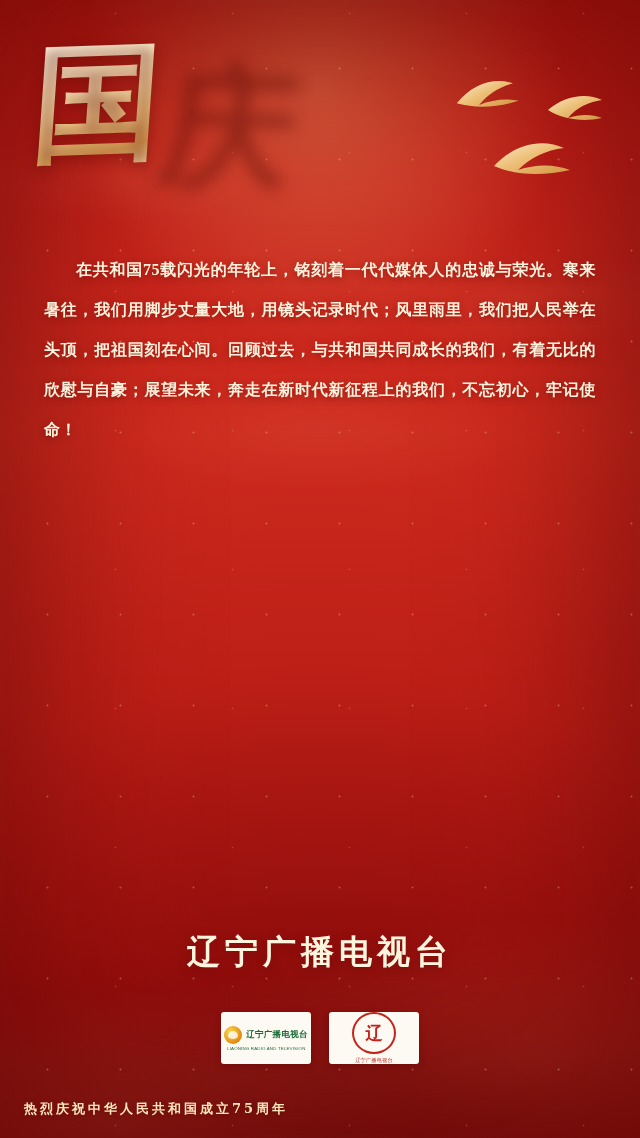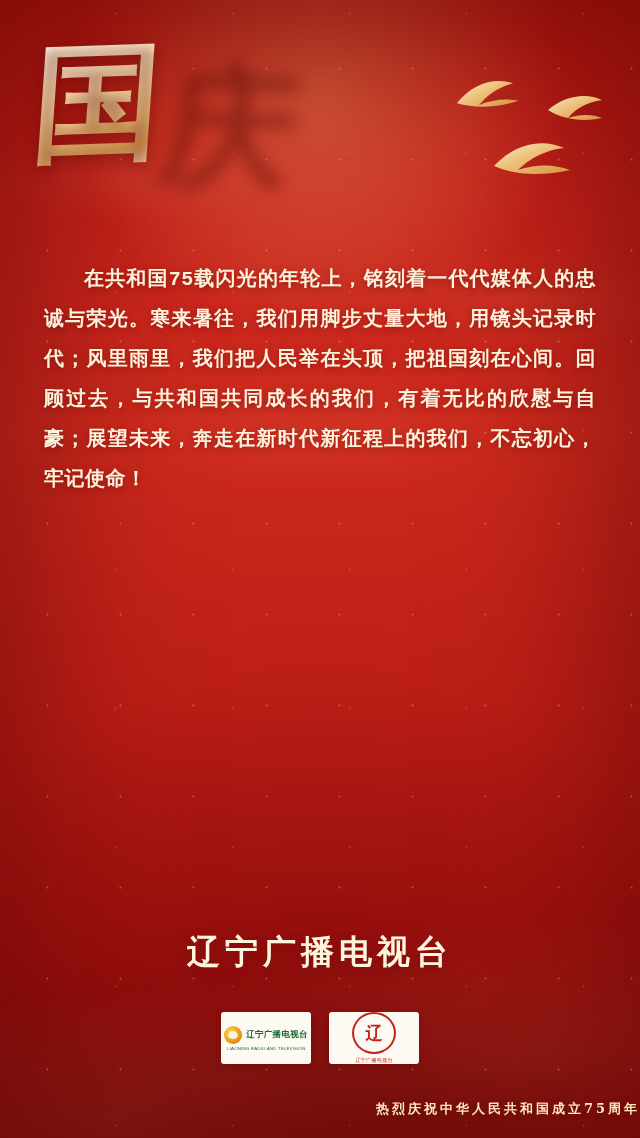--- a/index.html
+++ b/index.html
@@ -89,25 +89,25 @@
     right: 28px;
     width: 160px;
     height: 130px;
   }
 
   
   .body-text {
     position: absolute;
     left: 44px;
     right: 44px;
-    top: 260px;
+    top: 250px;
     color: #fdf2dc;
-    font-family: Liberation Mono, monospace;
-    font-weight: bold;
-    font-size: 20px;
+    font-family: Liberation Serif, serif;
+    font-weight: bold;
+    font-size: 16px;
     line-height: 40px;
     letter-spacing: 0.5px;
     text-align: justify;
     text-shadow: 0 2px 6px rgba(110,12,8,0.55);
   }
   .body-text p {
     margin: 0 0 30px 0;
     text-indent: 2em;
   }
 
@@ -206,27 +206,28 @@
     color: #c8211a;
     letter-spacing: .2px;
     margin-top: 1px;
   }
 
   
   .footer {
     position: absolute;
     left: 0; right: 0;
     bottom: 20px;
-    text-align: right;
+    text-align: left;
     font-family: "DejaVu Serif", "Liberation Serif", serif;
     font-weight: bold;
     font-size: 13px;
     letter-spacing: 3px;
     color: #ffe6bb;
     text-shadow: 0 1px 4px rgba(90,6,6,0.6);
+    padding-left: 24px;
   }
 </style>
 </head>
 <body>
 
 <div id="poster">
 
   <div class="tex tex-clouds"></div>
   <div class="tex tex-mtn"></div>
   <div class="tex tex-vignette"></div>

